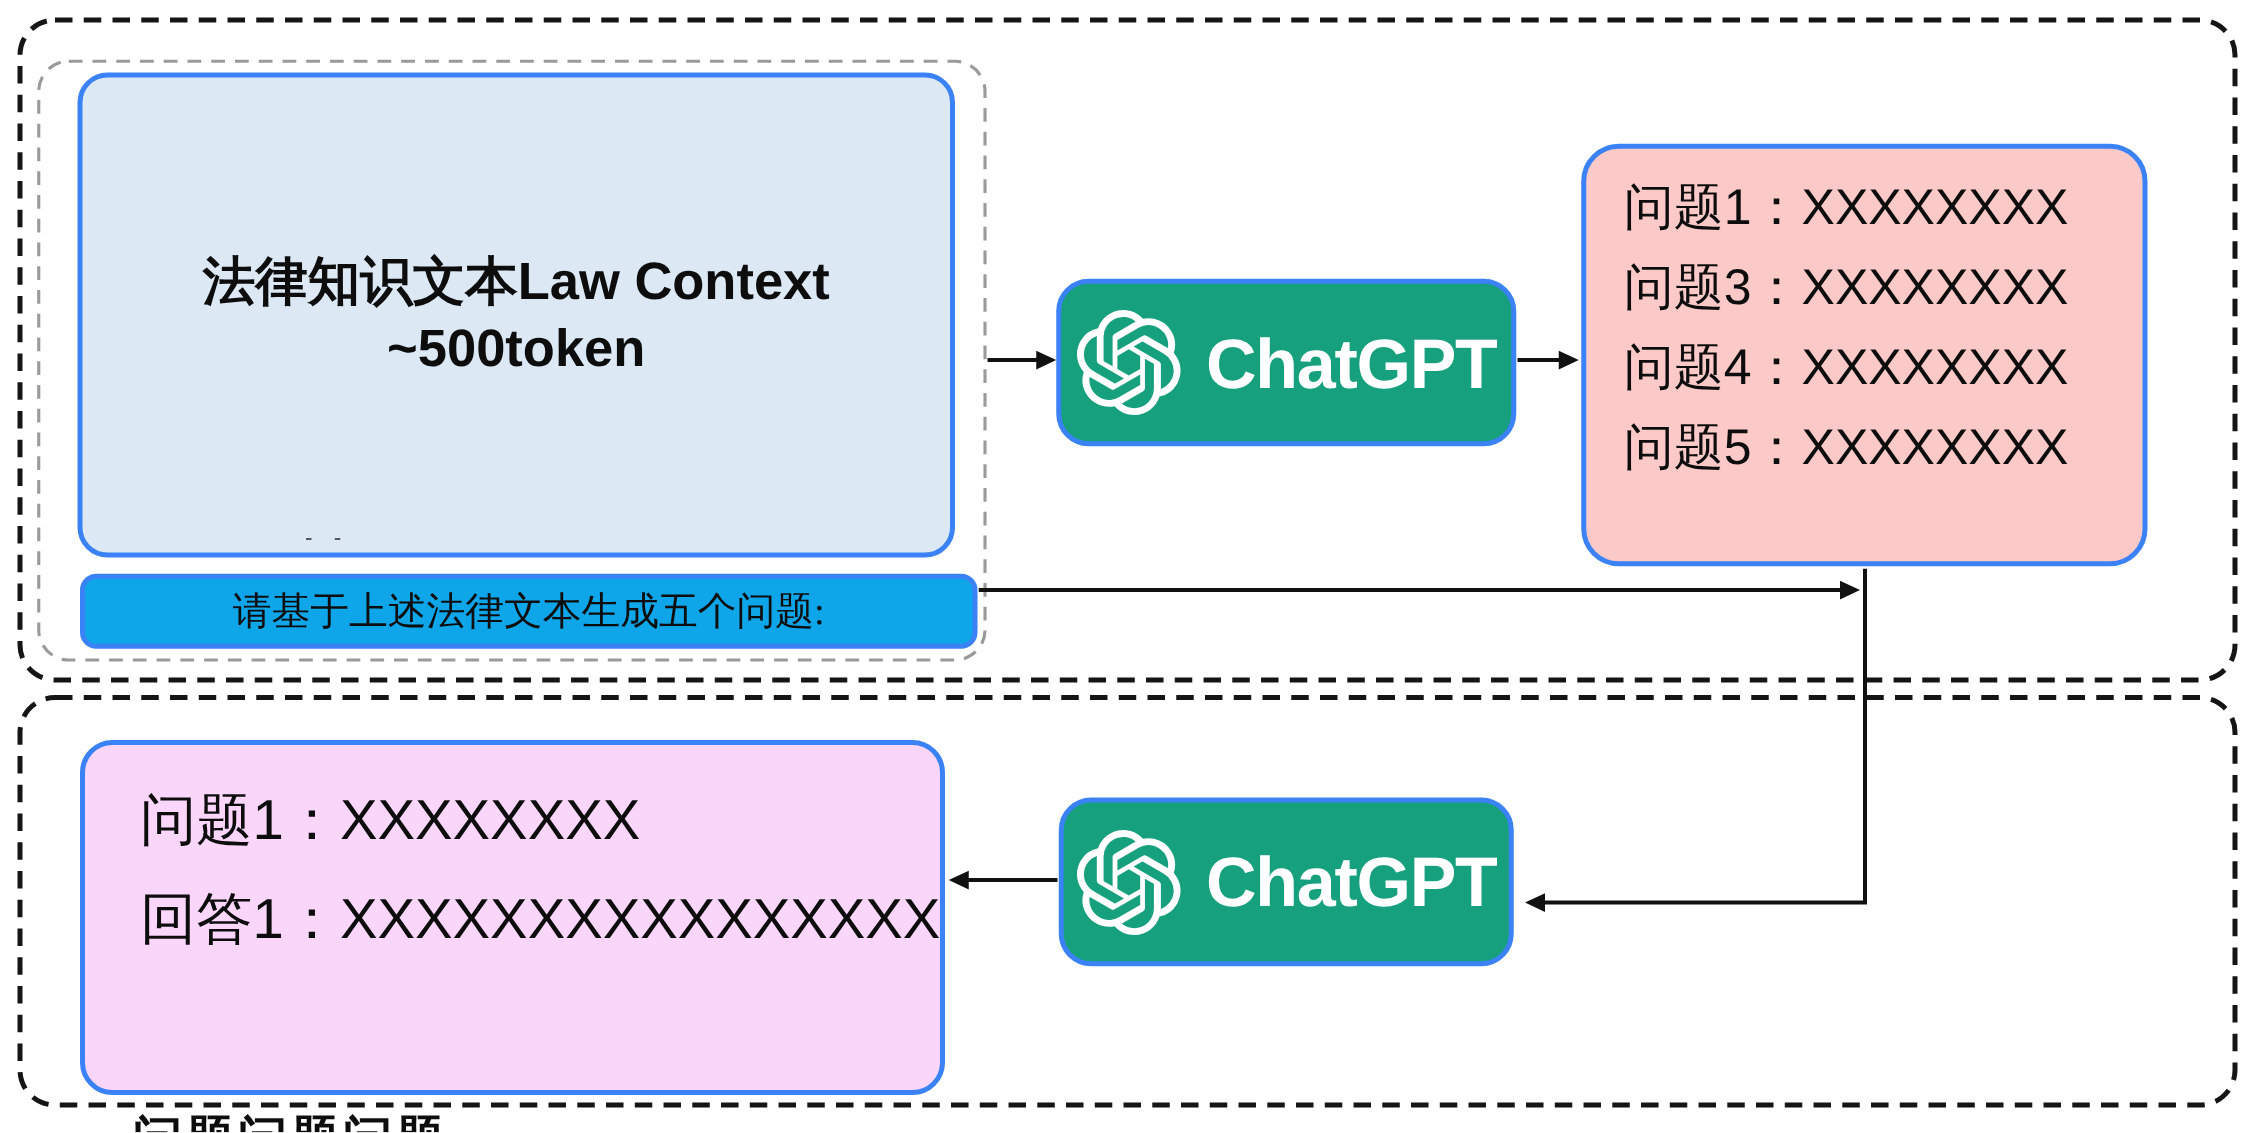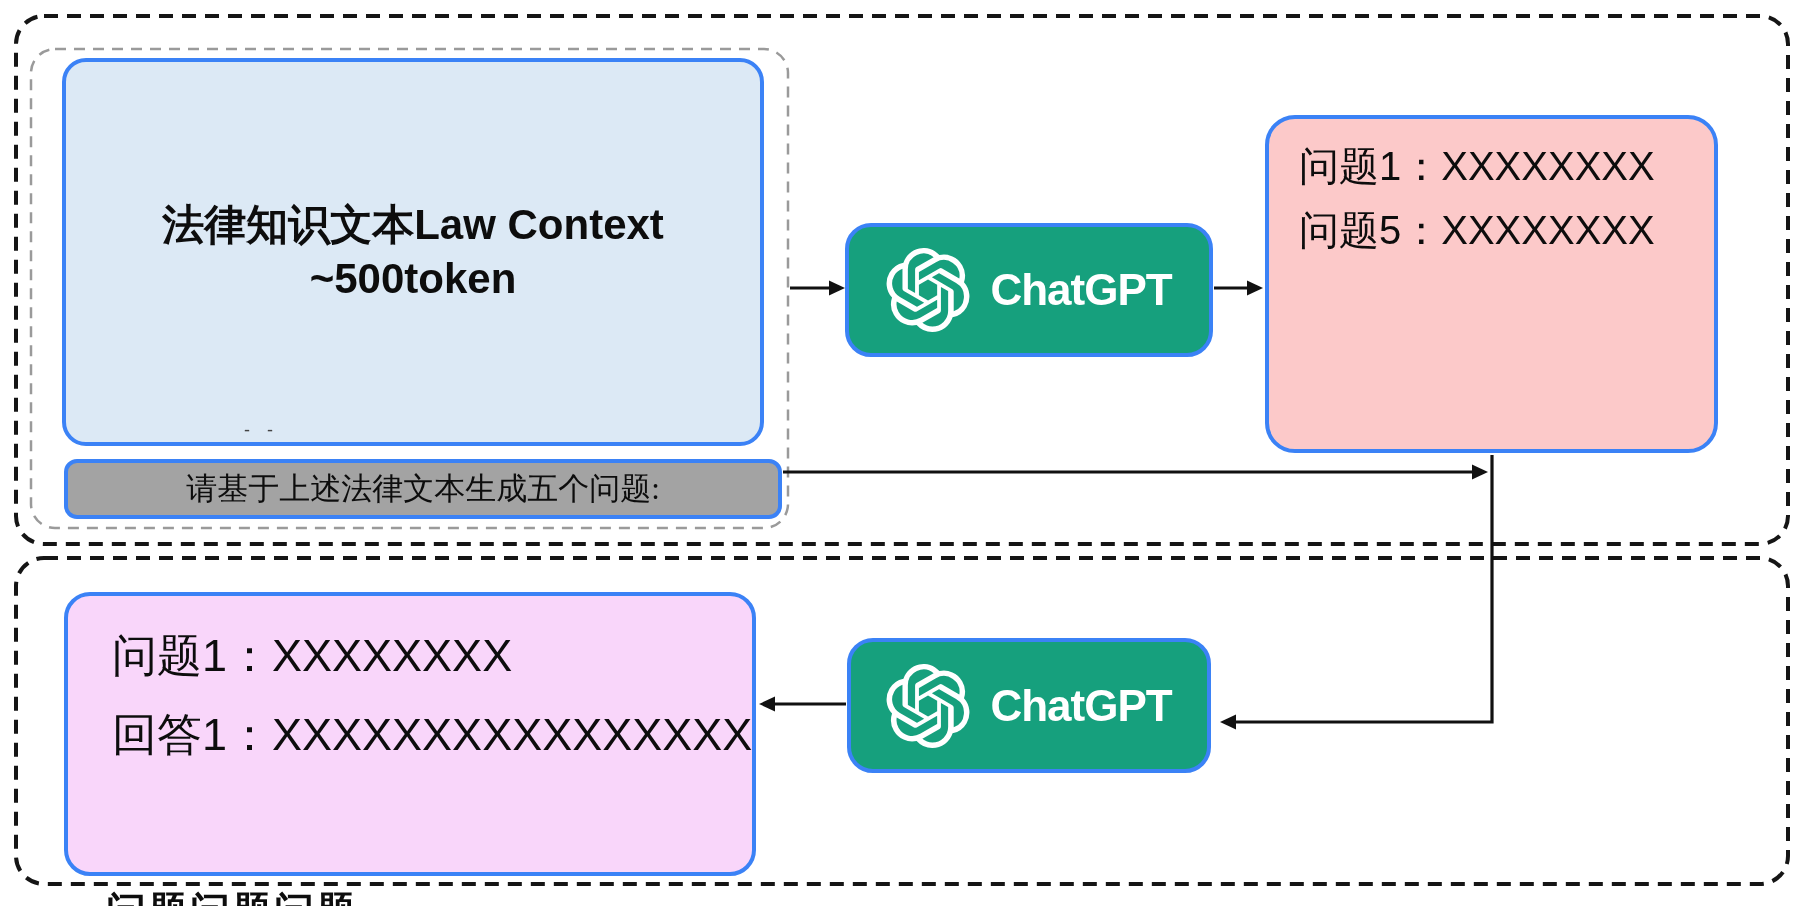--- a/index.html
+++ b/index.html
@@ -5,27 +5,27 @@
   html,body{margin:0;padding:0;background:#fff;}
   #canvas{position:relative;width:1812px;height:906px;overflow:hidden;background:#fff;
           font-family:"Liberation Sans","DejaVu Sans",sans-serif;color:#0d0d0d;}
   .abs{position:absolute;box-sizing:border-box;}
   #wires{left:0;top:0;width:1812px;height:906px;pointer-events:none;}
 
   .node{border:4px solid #3b82f6;}
   .law-box{left:62px;top:58px;width:702px;height:388px;background:#dce9f5;border-radius:24px;
            display:flex;flex-direction:column;align-items:center;justify-content:center;
            font-weight:700;font-size:42px;line-height:54px;text-align:left;}
-  .prompt-box{left:64px;top:459px;width:718px;height:60px;background:#a3a3a3;border-radius:13px;
+  .prompt-box{left:64px;top:459px;width:718px;height:60px;background:#0ea5e9;border-radius:13px;
            display:flex;align-items:center;justify-content:center;
            font-family:"Liberation Serif","DejaVu Serif",serif;font-size:31px;}
   .gpt{background:#16a07d;border-radius:26px;display:flex;align-items:center;justify-content:center;gap:20px;}
   .gpt-top{left:845px;top:223px;width:368px;height:134px;}
   .gpt-bottom{left:847px;top:638px;width:364px;height:135px;}
-  .gpt-label{color:#fff;font-weight:700;font-size:44px;letter-spacing:-1px;}
+  .gpt-label{color:#fff;font-weight:700;font-size:56px;letter-spacing:-1px;}
   .gpt-logo{width:84px;height:84px;}
   .questions-box{left:1265px;top:115px;width:453px;height:338px;background:#fcc9c9;border-radius:30px;
            padding:15px 8px 0 30px;font-size:40px;line-height:64px;white-space:nowrap;}
   .qa-box{left:64px;top:592px;width:692px;height:284px;background:#f9d6fa;border-radius:26px;
            padding:20px 8px 0 44px;font-size:45px;line-height:79px;white-space:nowrap;}
   .clip-artifact{left:106px;top:884px;width:300px;height:22px;overflow:hidden;
            font-weight:700;font-size:40px;letter-spacing:2px;}
   .tiny-marks{left:244px;top:420px;font-size:18px;color:#444;letter-spacing:6px;}
 </style>
 </head>
@@ -80,20 +80,22 @@
 
   <div class="abs node gpt gpt-top">
     <svg class="gpt-logo" viewBox="0 0 24 24">
       <use href="#openai-knot"></use>
     </svg>
     <span class="gpt-label">ChatGPT</span>
   </div>
 
   <div class="abs node questions-box">
     <div>问题1：XXXXXXXX</div>
+    <div>问题3：XXXXXXXX</div>
+    <div>问题4：XXXXXXXX</div>
     <div>问题5：XXXXXXXX</div>
   </div>
 
   <div class="abs node gpt gpt-bottom">
     <svg class="gpt-logo" viewBox="0 0 24 24">
       <use href="#openai-knot"></use>
     </svg>
     <span class="gpt-label">ChatGPT</span>
   </div>
 

